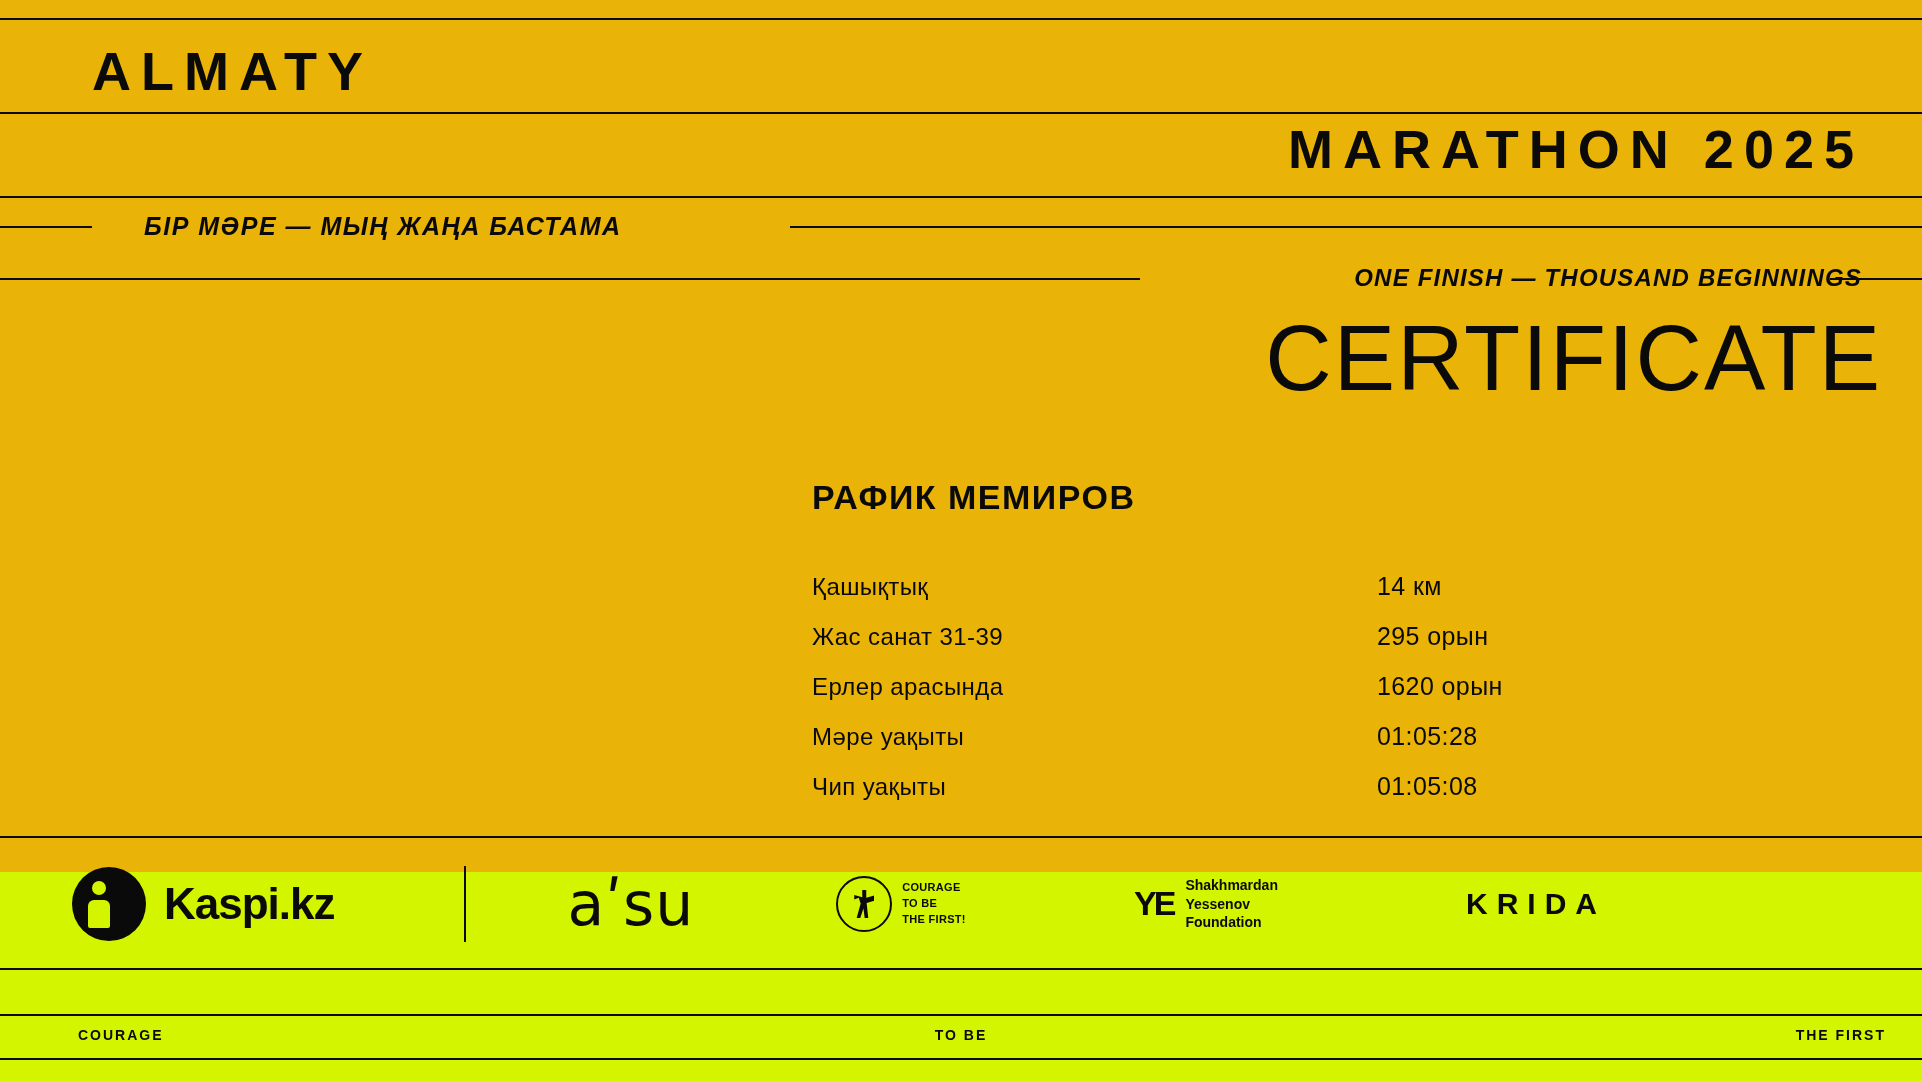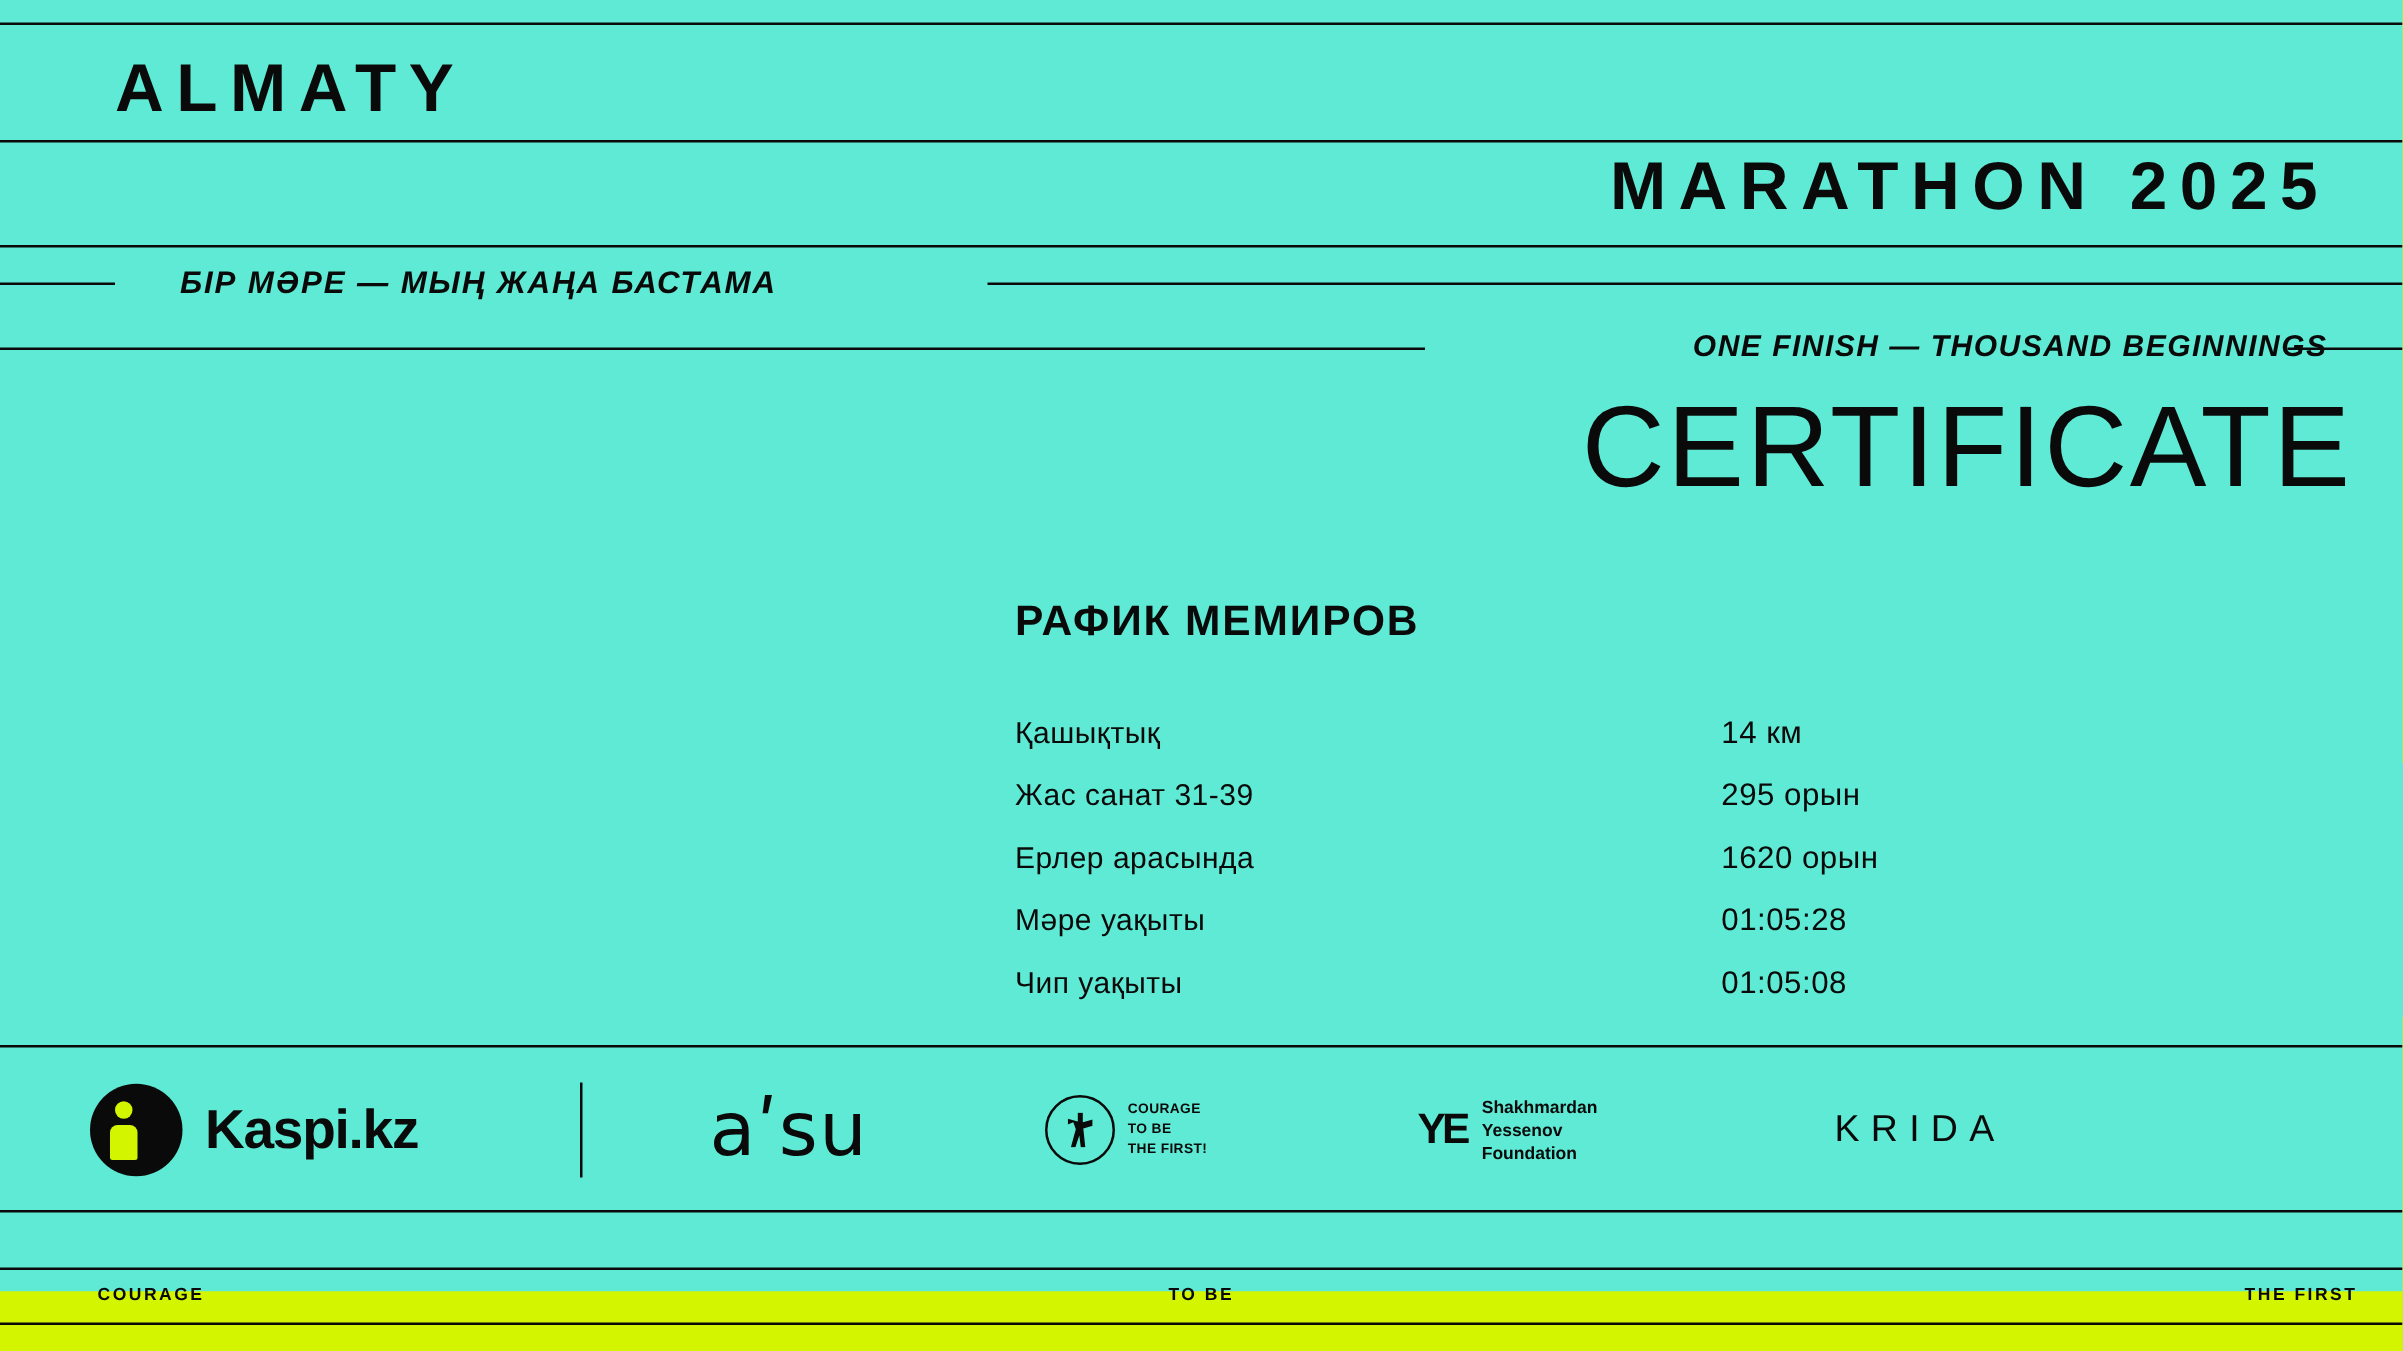--- a/index.html
+++ b/index.html
@@ -7,22 +7,22 @@
     width: 1922px;
     height: 1081px;
     background: #d4f500;
     font-family: "Liberation Sans", sans-serif;
     color: #0a0a0a;
     overflow: hidden;
   }
   .cert {
     position: relative;
     width: 1922px;
-    height: 1033px;
-    background: #5eead4;
+    height: 872px;
+    background: #eab308;
   }
 
   
   .hr {
     position: absolute;
     left: 0;
     height: 2px;
     background: #0a0a0a;
   }
 
@@ -203,21 +203,21 @@
     margin-right: 12px;
     font-family: "Liberation Sans", sans-serif;
   }
   .syf-text {
     font-size: 14px;
     font-weight: 700;
     line-height: 1.35;
   }
   .krida-word {
     font-size: 30px;
-    font-weight: 400;
+    font-weight: 700;
     letter-spacing: 9px;
   }
 
   
   .footer {
     position: absolute;
     left: 0;
     top: 1018px;
     width: 1922px;
     height: 34px;

